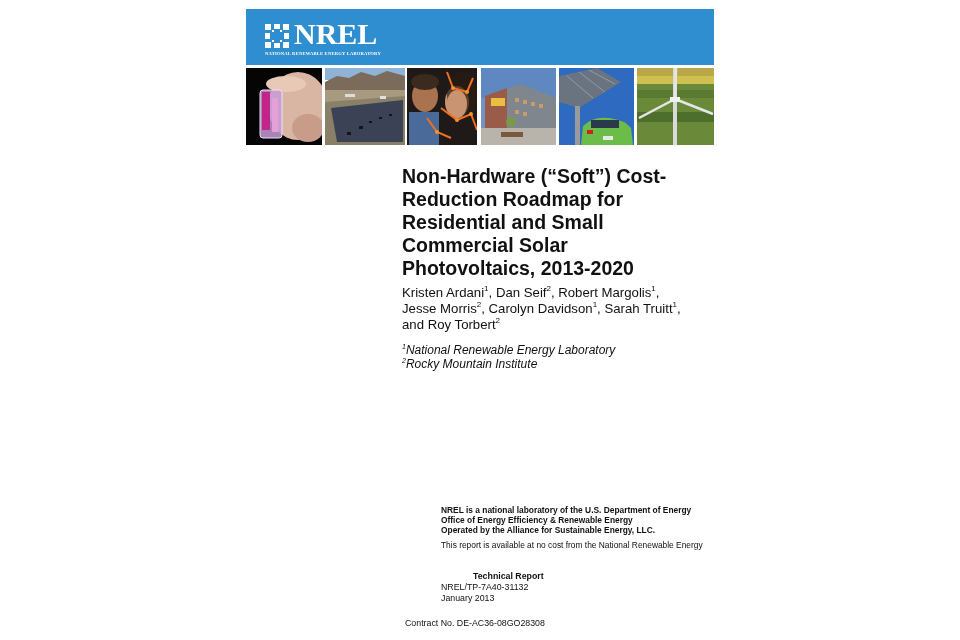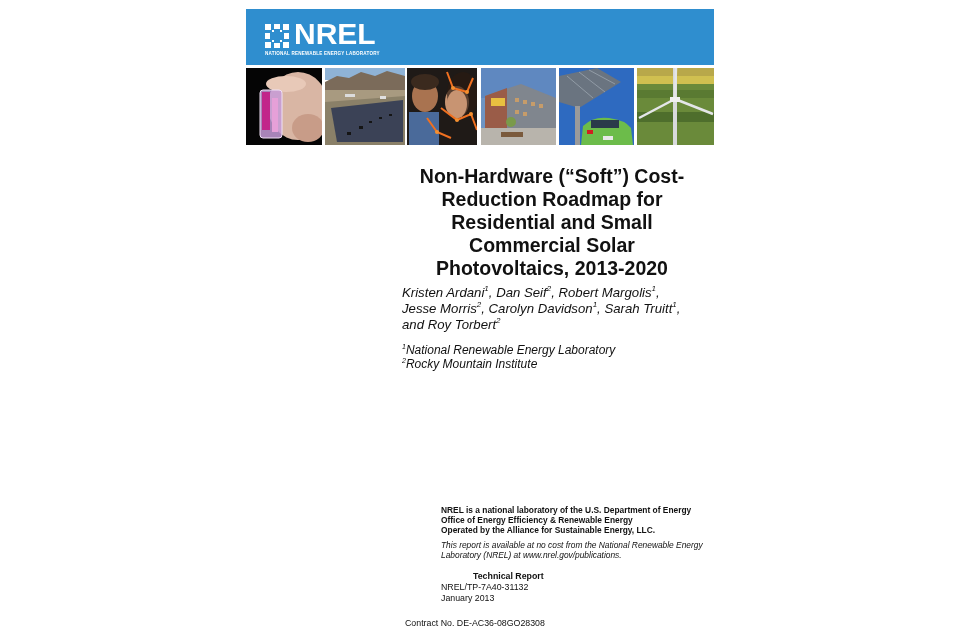--- a/index.html
+++ b/index.html
@@ -6,20 +6,21 @@
     body {
       width: 960px; height: 640px; background: #ffffff; position: relative; overflow: hidden;
       font-family: "Liberation Sans", sans-serif; color: #111111;
     }
     .page { position: absolute; left: 0; top: 0; width: 960px; height: 640px; }
 
     
     .banner {
       position: absolute; left: 246px; top: 9px; width: 468px; height: 56px;
       background: #2f8ecf;
+      font-family: Liberation Serif, serif;
     }
     .logo { position: absolute; left: 18px; top: 12px; width: 130px; height: 36px; }
     .logo-mark { position: absolute; left: 0; top: 2px; width: 26px; height: 26px; }
     .logo-word {
       position: absolute; left: 30px; top: -3px; font-size: 30px; font-weight: bold;
       color: #ffffff; letter-spacing: 0px; line-height: 32px;
     }
     .logo-sub {
       position: absolute; left: 1px; top: 30px; font-size: 4.6px; color: #ffffff;
       letter-spacing: 0.2px; white-space: nowrap; font-weight: bold;
@@ -27,42 +28,42 @@
 
     
     .photo { position: absolute; top: 68px; height: 77px; overflow: hidden; }
     .photo svg { display: block; width: 100%; height: 100%; }
 
     
     .title {
       position: absolute; left: 402px; top: 165px; width: 300px;
       font-size: 19.5px; font-weight: bold; line-height: 23px; color: #111;
     }
-    .title div { white-space: nowrap; text-align: center; }
+    .title div { white-space: nowrap; }
     .authors {
       position: absolute; left: 402px; top: 285px; width: 320px;
-      font-size: 13.2px; line-height: 16px; color: #111; font-style: italic;
+      font-size: 13.2px; line-height: 16px; color: #111;
     }
     .authors div { white-space: nowrap; }
     sup { font-size: 8px; line-height: 0; vertical-align: 6px; }
     .affil {
       position: absolute; left: 402px; top: 343px; width: 300px;
       font-size: 12px; line-height: 14px; font-style: italic; color: #111;
     }
     .affil sup { vertical-align: 5px; font-size: 7px; font-style: italic; }
 
     
     .footer-bold {
       position: absolute; left: 405px; top: 505px; width: 300px;
       font-size: 8.4px; line-height: 10px; font-weight: bold; color: #111;
     }
     .footer-bold div, .footer-note div, .report div { white-space: nowrap; padding-left: 36px; }
     .footer-note {
       position: absolute; left: 405px; top: 540px; width: 300px;
-      font-size: 8.4px; line-height: 10px; color: #111; font-style: italic;
+      font-size: 8.4px; line-height: 10px; color: #111;
     }
     .report {
       position: absolute; left: 405px; top: 571px; width: 300px;
       font-size: 8.8px; line-height: 11px; color: #111;
     }
     .report .bold { font-weight: bold; margin-left: 32px; }
     .contract {
       position: absolute; left: 405px; top: 582px; font-size: 8.8px; line-height: 11px;
       color: #111; white-space: nowrap; margin-top: 36px;
     }
@@ -226,21 +227,20 @@
     <div><sup>2</sup><span>Rocky Mountain Institute</span></div>
   </div>
 
   <div class="footer-bold">
     <div>NREL is a national laboratory of the U.S. Department of Energy</div>
     <div>Office of Energy Efficiency &amp; Renewable Energy</div>
     <div>Operated by the Alliance for Sustainable Energy, LLC.</div>
   </div>
   <div class="footer-note">
     <div>This report is available at no cost from the National Renewable Energy</div>
-    <div>Laboratory (NREL) at www.nrel.gov/publications.</div>
   </div>
   <div class="report">
     <div class="bold">Technical Report</div>
     <div>NREL/TP-7A40-31132</div>
     <div>January 2013</div>
   </div>
   <div class="contract">Contract No. DE-AC36-08GO28308</div>
 
 </div>
 

